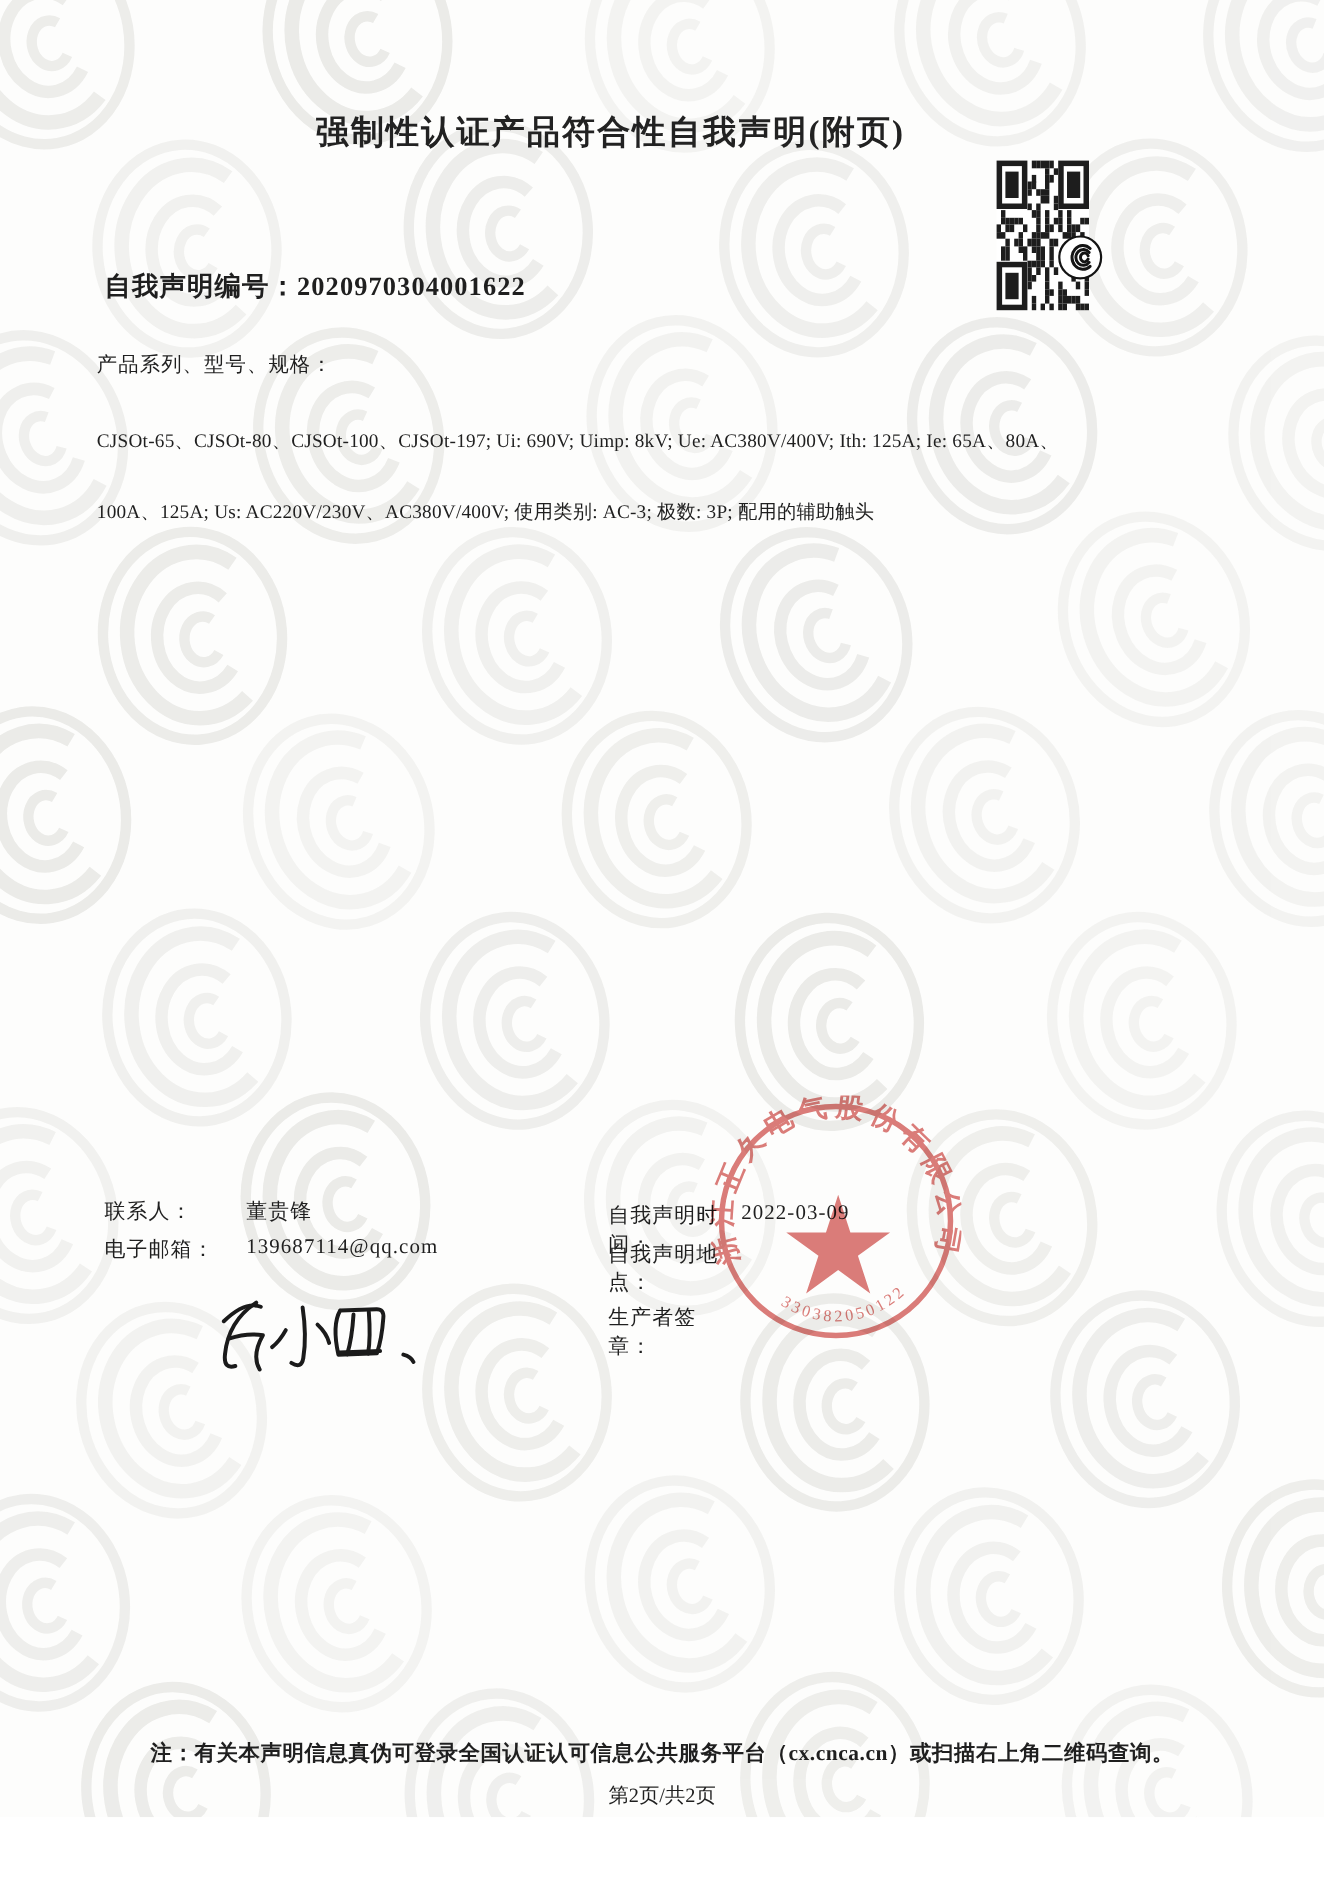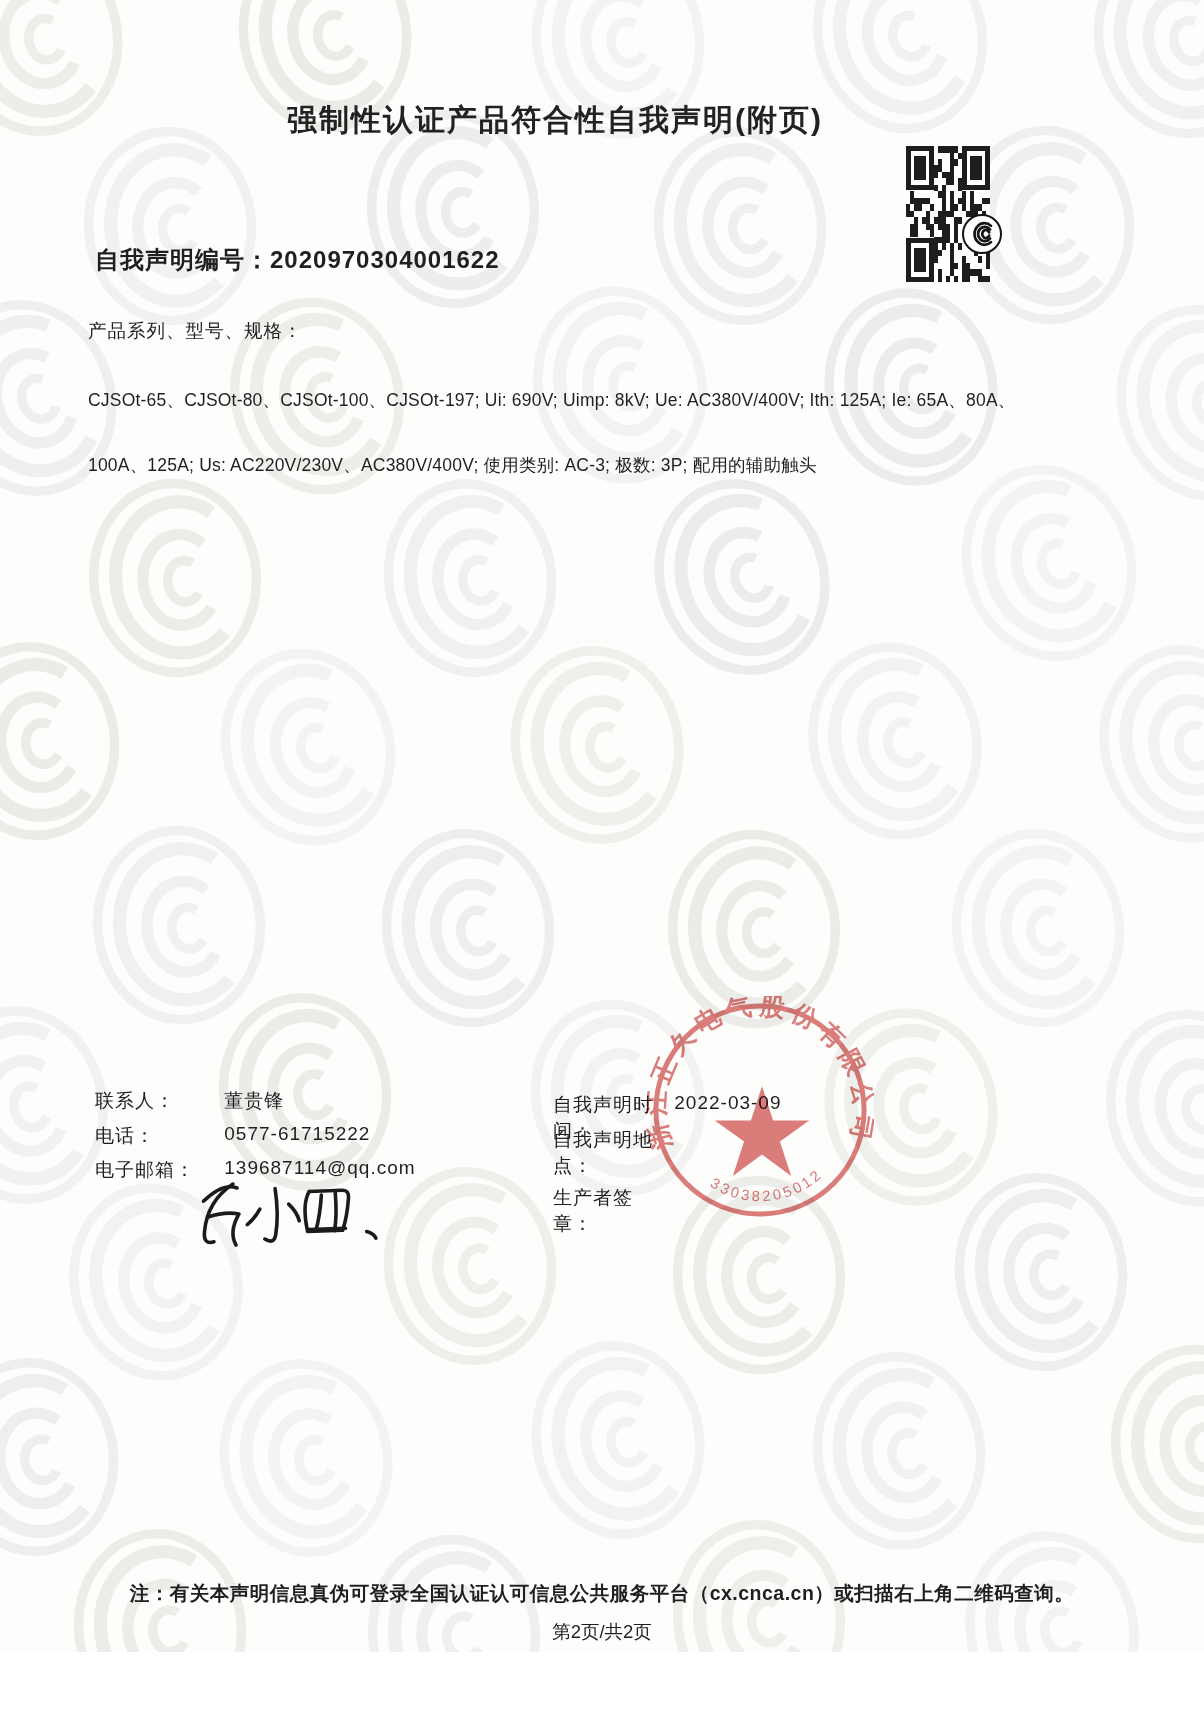--- a/index.html
+++ b/index.html
@@ -1,17 +1,17 @@
 <!DOCTYPE html>
 <html><head>
 <meta charset="utf-8">
 <style>
   html,body{margin:0;padding:0;background:#ffffff}
   .page{position:relative;width:1204px;height:1652px;background:#fdfdfc;overflow:hidden;
-        font-family:Liberation Sans, sans-serif;color:#1f1f1f}
+        font-family:Liberation Serif, serif;color:#1f1f1f}
   
   .wm-layer{position:absolute;inset:0;pointer-events:none}
   .wm{position:absolute;width:190px;height:208px}
   .defs{position:absolute;width:0;height:0;overflow:hidden}
   
   .title{position:absolute;left:90px;top:100px;width:930px;text-align:center;
          font-size:30px;font-weight:700;letter-spacing:2px;color:#222}
   
   .qr{position:absolute;left:906px;top:146px;width:84px;height:136px;background:#fff}
   .qr-mods{position:absolute;inset:0}
@@ -358,24 +358,20 @@
     <div>CJSOt-65、CJSOt-80、CJSOt-100、CJSOt-197; Ui: 690V; Uimp: 8kV; Ue: AC380V/400V; Ith: 125A; Ie: 65A、80A、</div>
     <div>100A、125A; Us: AC220V/230V、AC380V/400V; 使用类别: AC-3; 极数: 3P; 配用的辅助触头</div>
   </div>
 
   <div class="contact">
     <div class="row">
       <span class="lbl">联系人：</span>
       <span>董贵锋</span>
     </div>
     <div class="row">
-      <span class="lbl">电话：</span>
-      <span>0577-61715222</span>
-    </div>
-    <div class="row">
       <span class="lbl">电子邮箱：</span>
       <span>139687114@qq.com</span>
     </div>
   </div>
 
   <svg class="sig" viewBox="0 0 200 84">
     <g fill="none" stroke="#1b1b1b" stroke-width="3.6" stroke-linecap="round" stroke-linejoin="round" transform="rotate(-2 100 42)">
       <path d="M10 26 q20 -18 34 -12"></path>
       <path d="M40 10 q-26 16 -30 46 q-2 14 9 11"></path>
       <path d="M14 42 q17 -5 31 -2 q-11 18 -4 31"></path>

